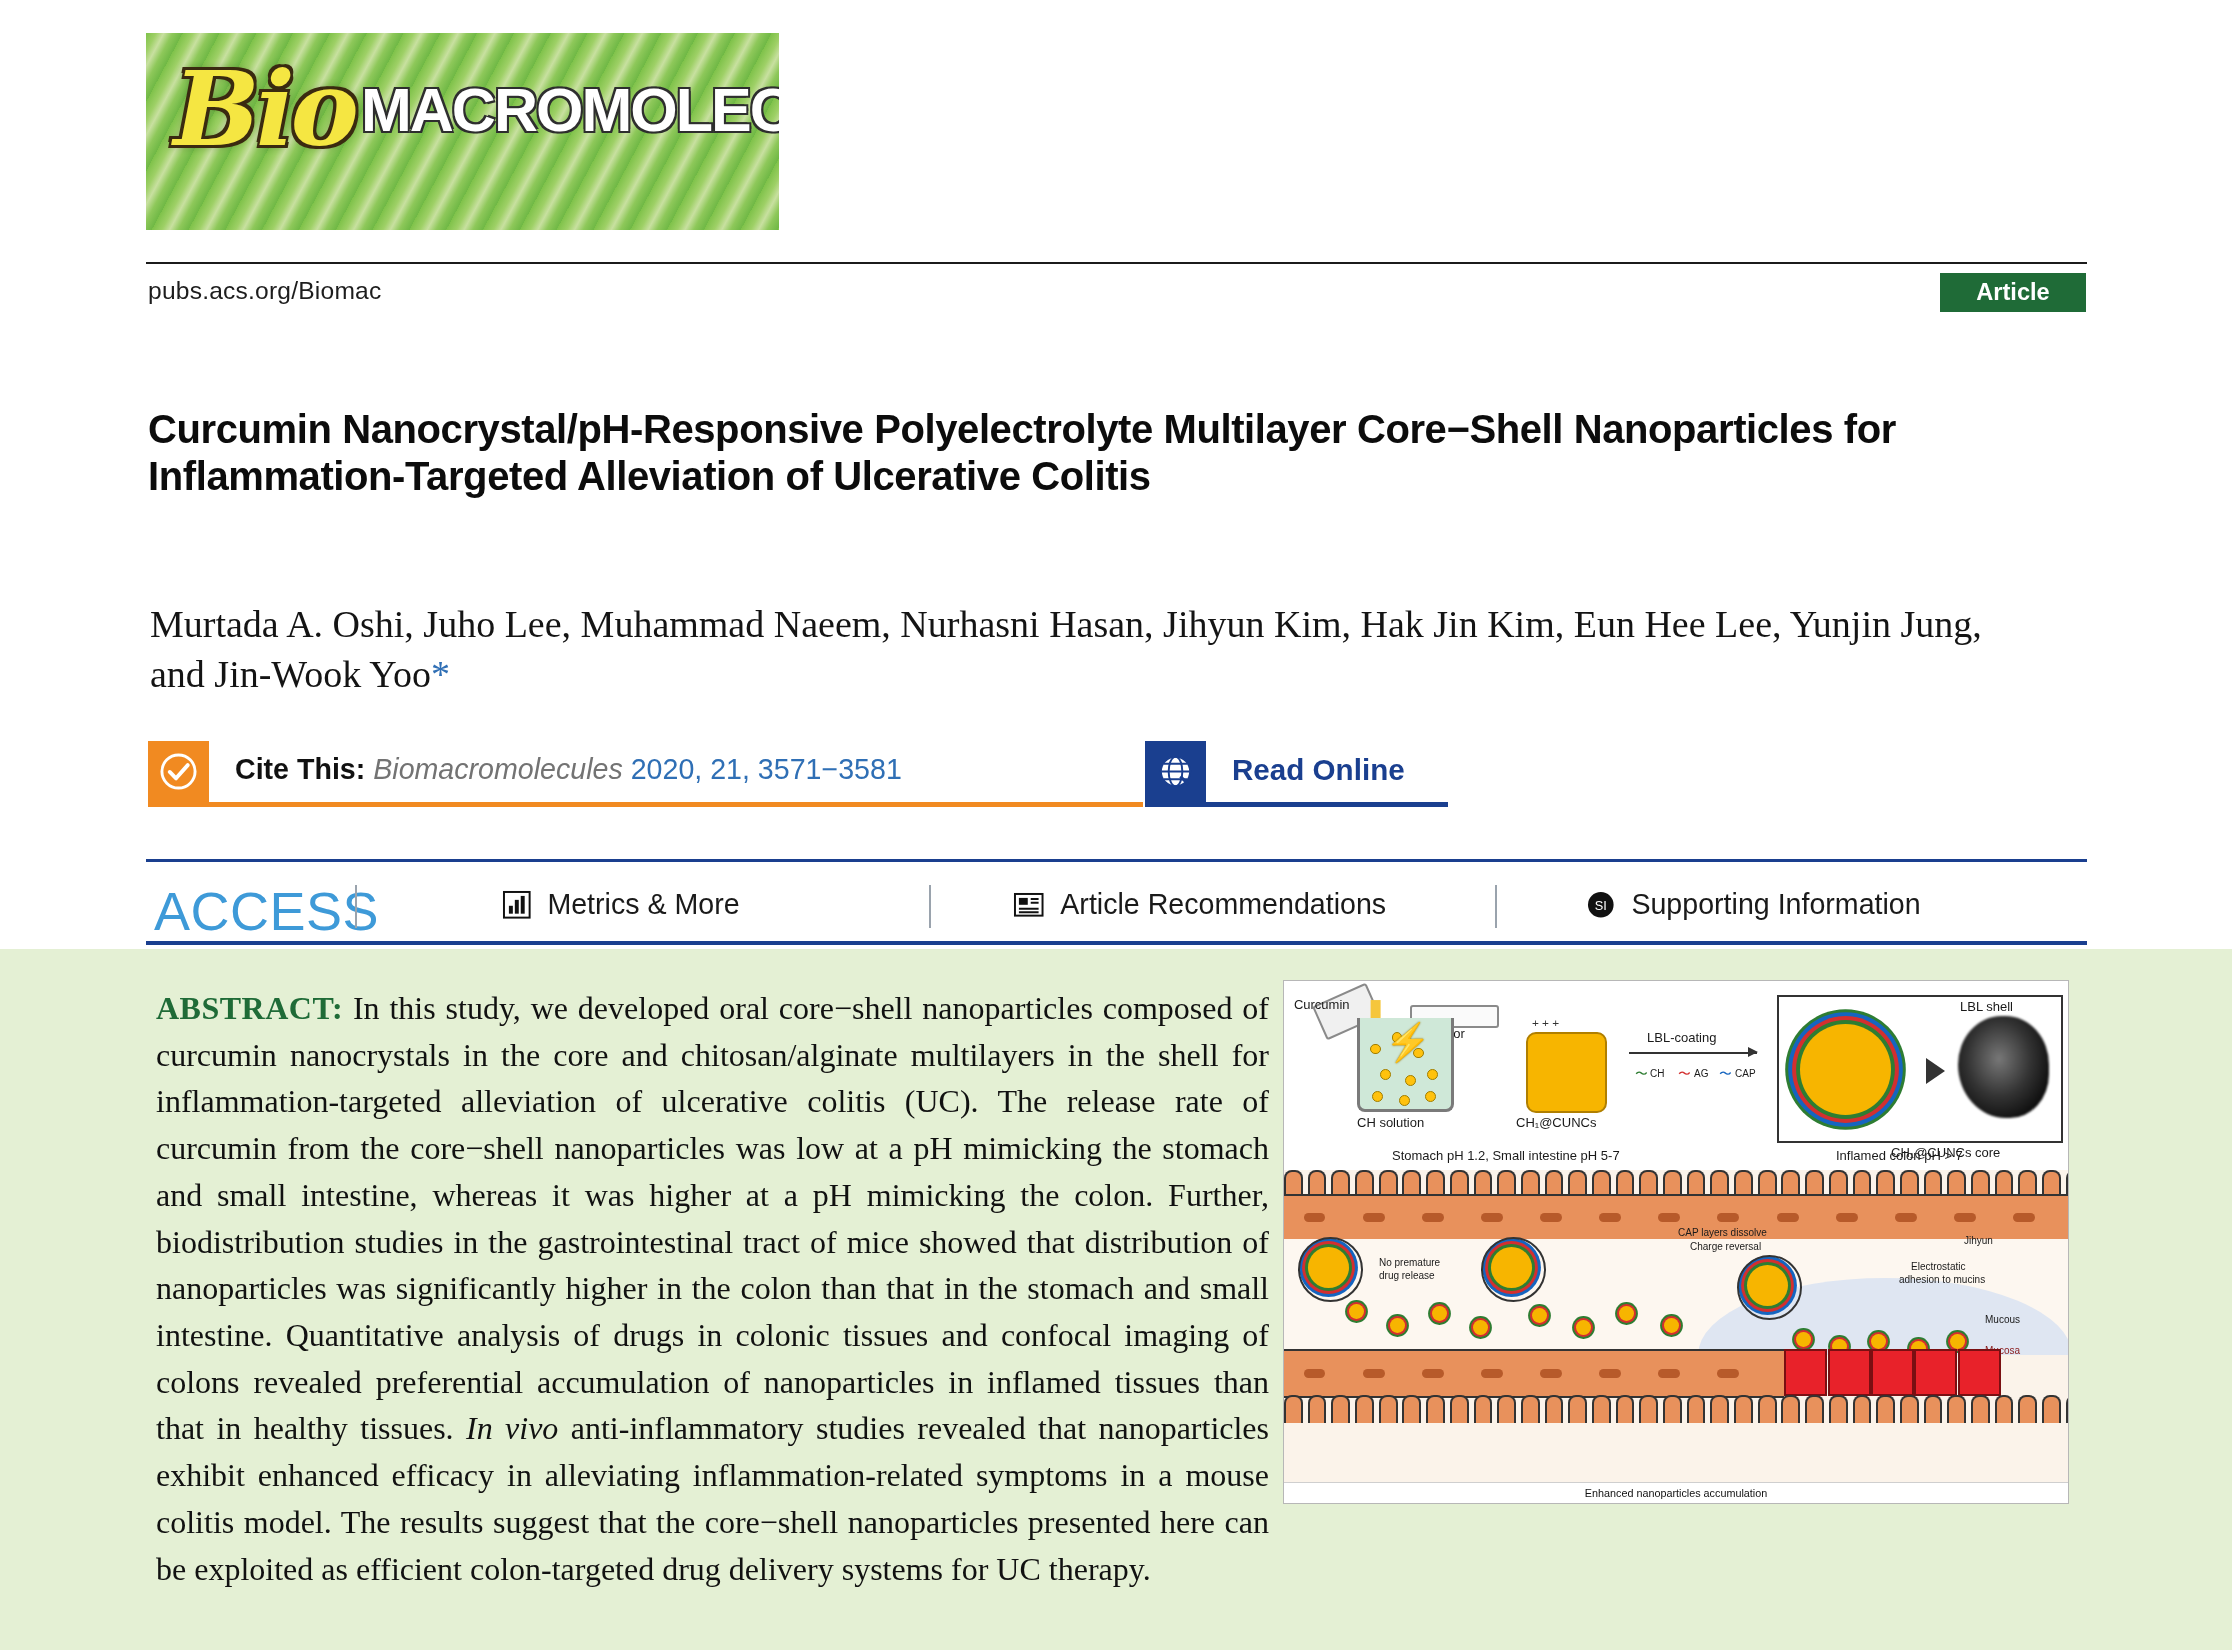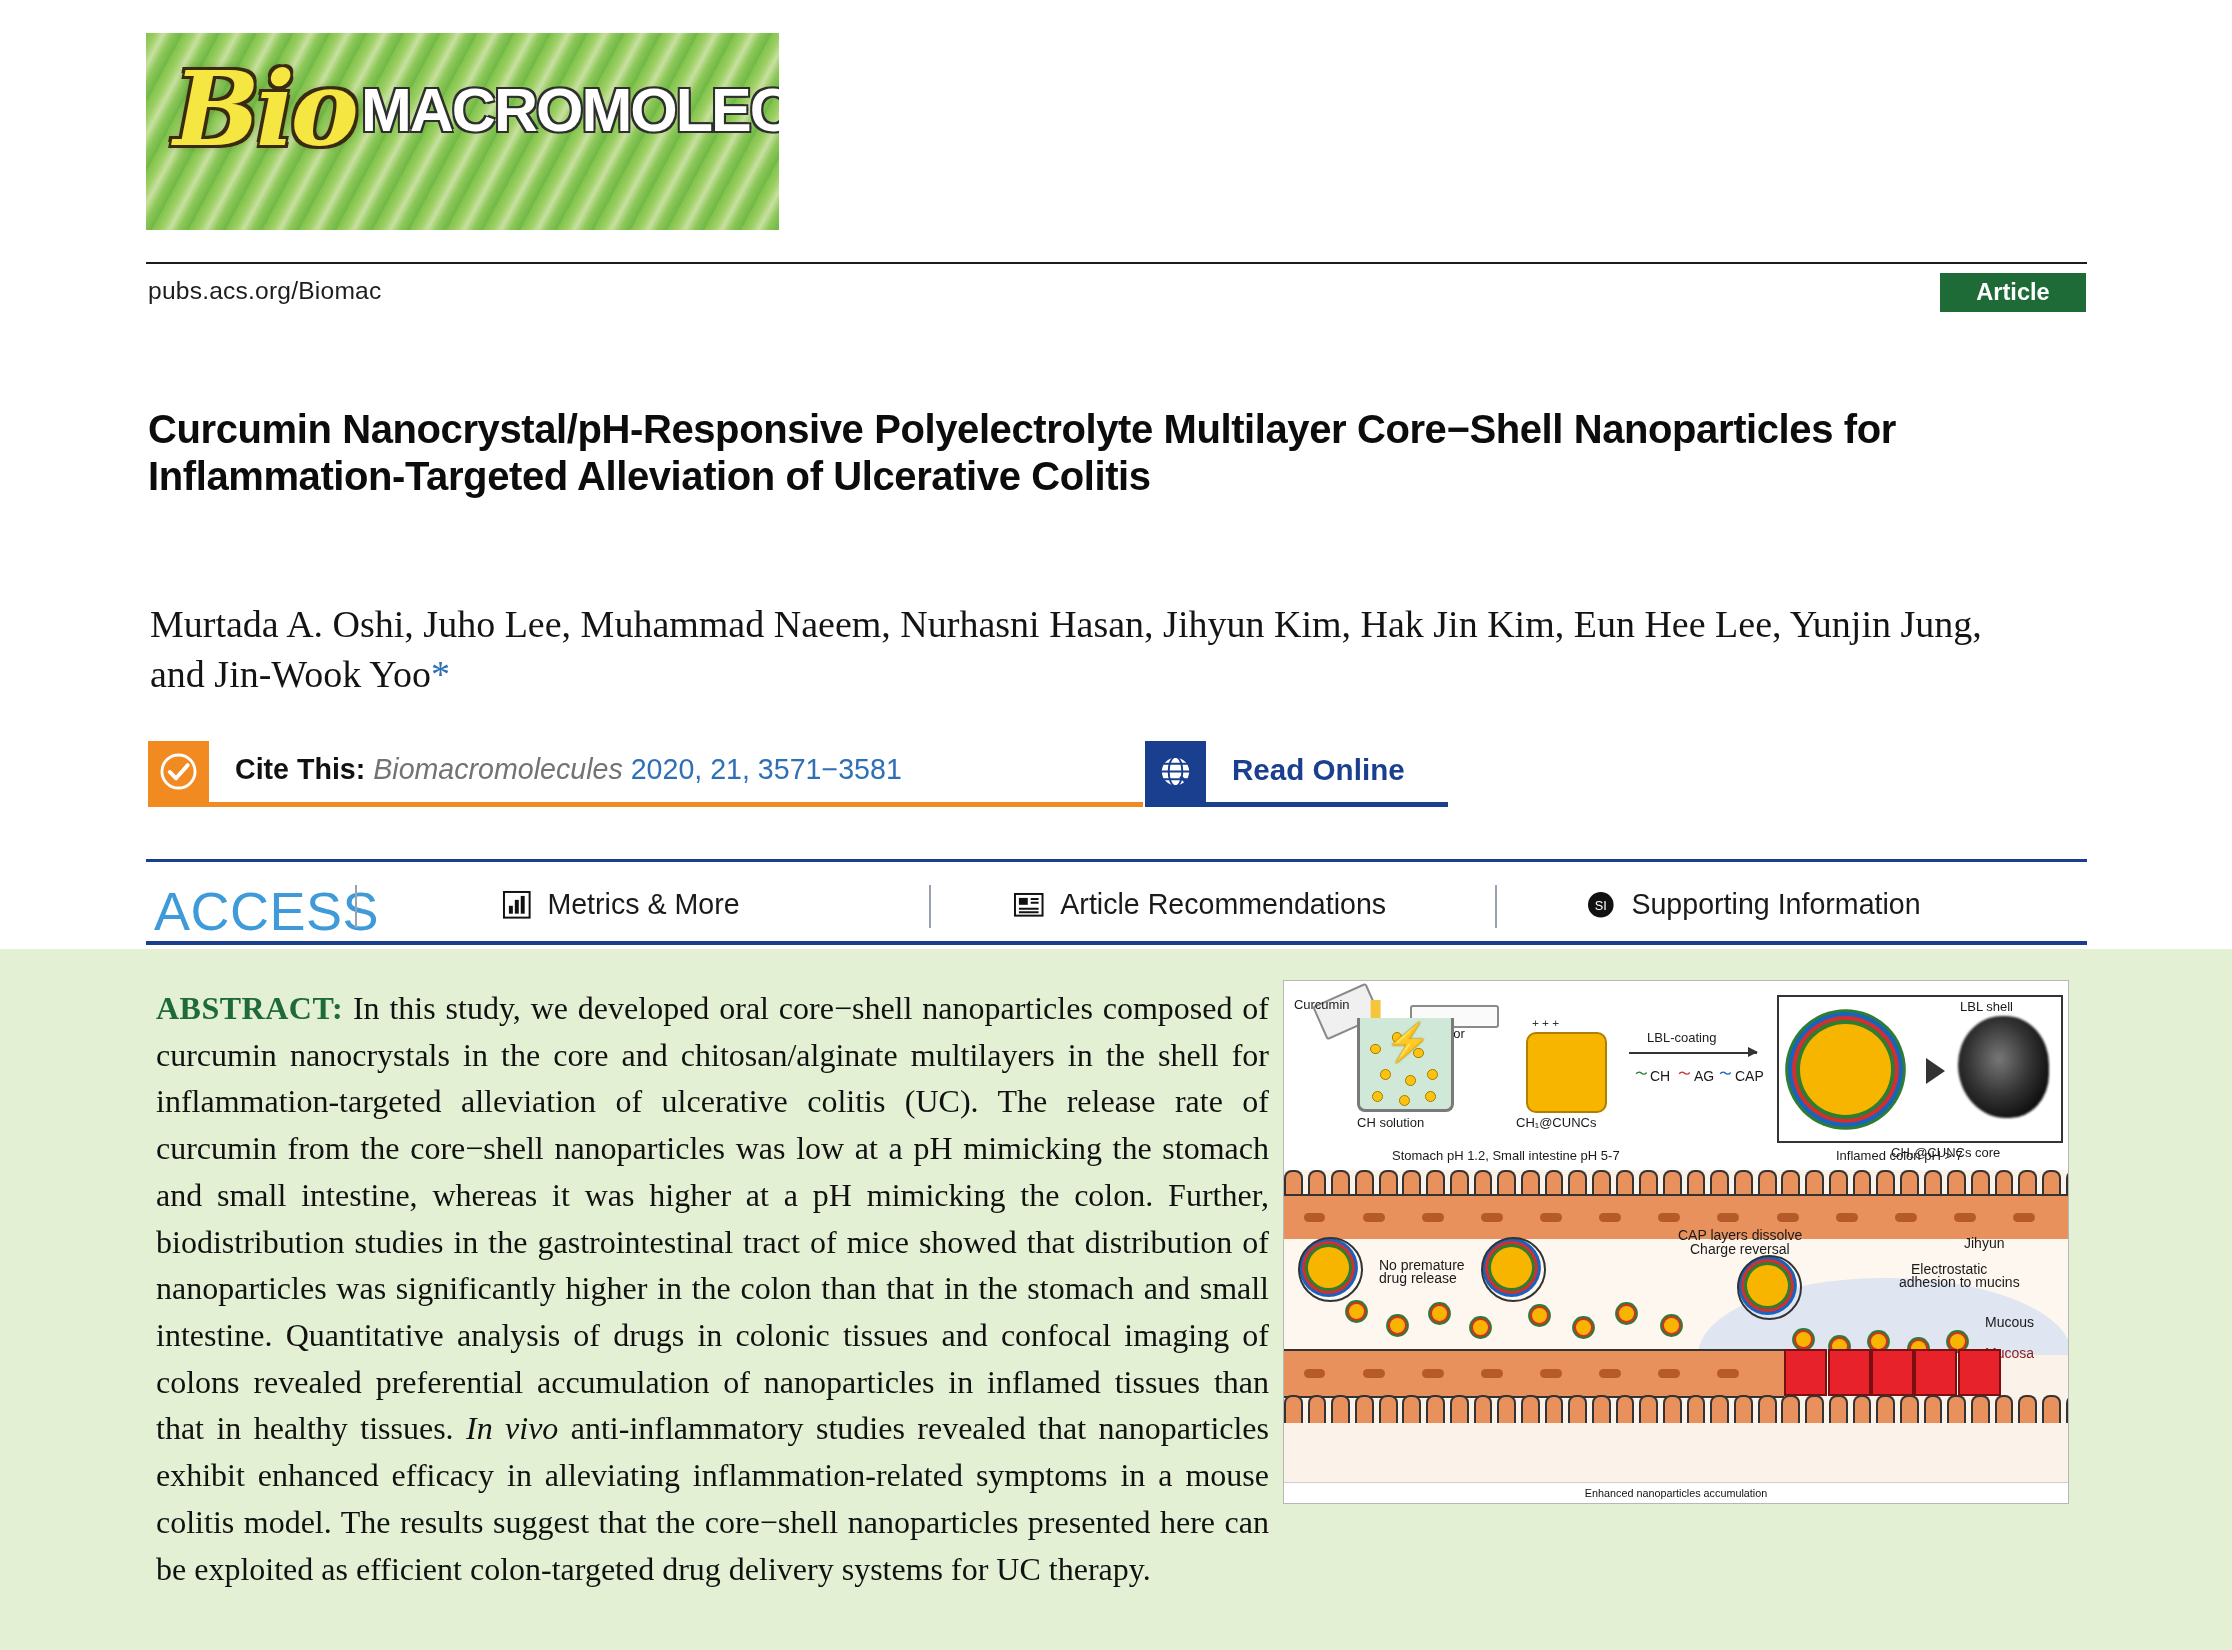--- a/index.html
+++ b/index.html
@@ -261,21 +261,21 @@
     left: 1283px;
     top: 980px;
     width: 784px;
     height: 522px;
     background: #ffffff;
     border: 1px solid #b7b7b7;
     overflow: hidden;
     font-family: "Liberation Sans", sans-serif;
   }
   .toc .lbl { position: absolute; font-size: 13px; color: #1a1a1a; white-space: nowrap; }
-  .toc .lbl.sm { font-size: 14px; }
+  .toc .lbl.sm { font-size: 10px; }
 
   
   .toc-top { position: absolute; left:0; top:0; width:784px; height:189px; background:#fff; }
   .beaker {
     position: absolute; left: 73px; top: 37px; width: 91px; height: 91px;
     border: 3px solid #7a7a7a; border-top: none; background: #cfe8d8;
     border-radius: 0 0 7.9px 7.9px;
   }
   .beaker-dots { position: absolute; left: 0; top: 0; width: 100%; height: 100%; }
   .beaker-dots i {

